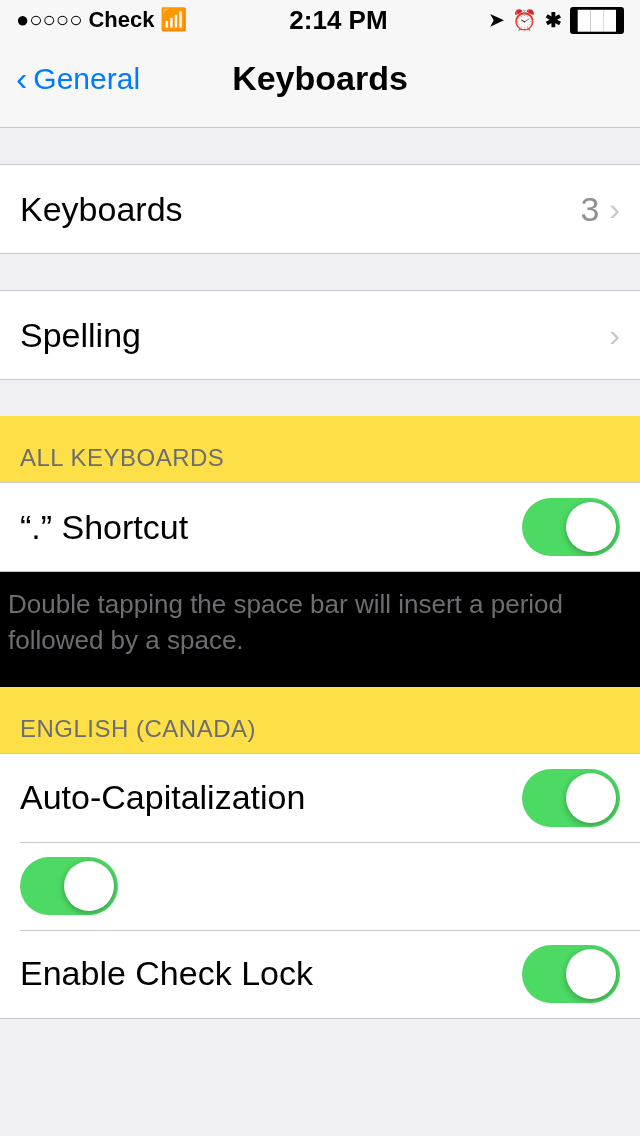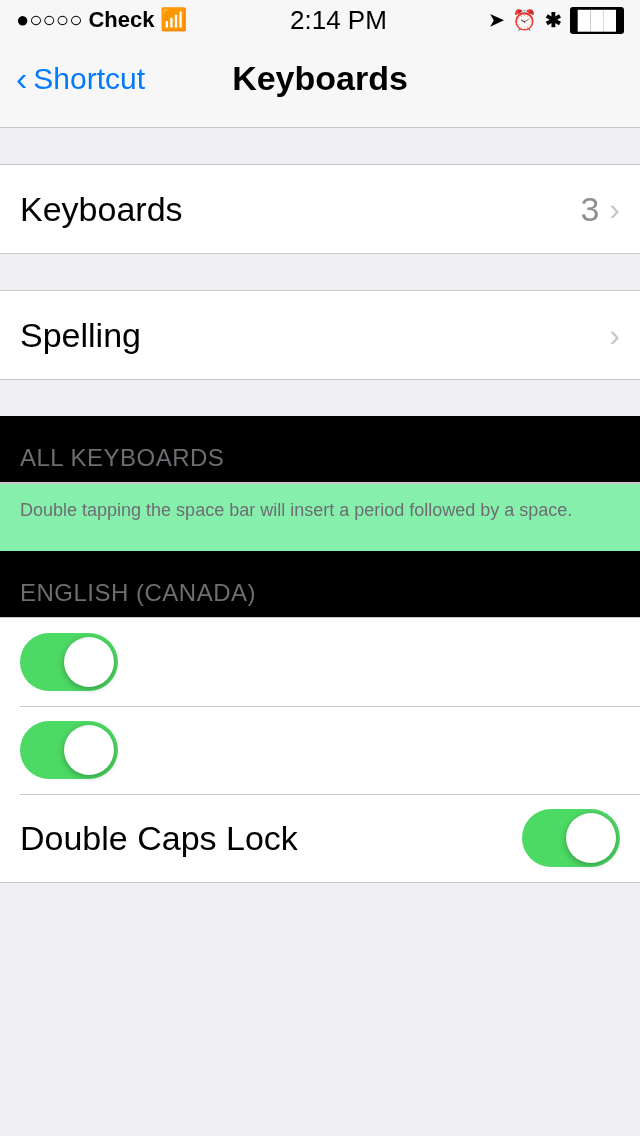--- a/index.html
+++ b/index.html
@@ -18,21 +18,21 @@
       background: #f7f7f7;
       height: 40px;
       display: flex;
       align-items: center;
       justify-content: space-between;
       padding: 0 16px;
       font-size: 24px;
       font-weight: 600;
     }
     .status-left { display: flex; align-items: center; gap: 6px; font-size: 22px; }
-    .status-center { font-size: 26px; font-weight: 400; }
+    .status-center { font-size: 26px; font-weight: 700; }
     .status-right { display: flex; align-items: center; gap: 8px; font-size: 20px; }
 
     
     .nav-bar {
       background: #f7f7f7;
       height: 88px;
       display: flex;
       align-items: center;
       justify-content: center;
       border-bottom: 1px solid #c8c7cc;
@@ -112,29 +112,29 @@
     }
 
     
     .section-header {
       padding: 28px 20px 10px;
       font-size: 24px;
       font-weight: 400;
       color: #6d6d72;
       text-transform: uppercase;
       letter-spacing: 0.5px;
+      background: #fde047;
+    }
+
+    
+    .section-footer {
+      padding: 14px 8px 28px;
+      font-size: 26px;
+      color: #6d6d72;
       background: #000000;
-    }
-
-    
-    .section-footer {
-      padding: 14px 20px 28px;
-      font-size: 18px;
-      color: #6d6d72;
-      background: #86efac;
       line-height: 1.4;
     }
 
     
     .toggle {
       width: 98px;
       height: 58px;
       border-radius: 29px;
       background: #4cd964;
       position: relative;
@@ -167,21 +167,21 @@
     <span style="font-size:18px;">➤</span>
     <span style="font-size:20px;">⏰</span>
     <span style="font-size:20px;">✱</span>
     <span style="font-size:18px; border:2px solid #000; border-radius:3px; padding:1px 6px; background:#000; color:#fff;">███</span>
   </div>
 </div>
 
 <div class="nav-bar">
   <div class="nav-back">
     <span class="nav-back-chevron">‹</span>
-    <span>Shortcut</span>
+    <span>General</span>
   </div>
   <div class="nav-title">Keyboards</div>
 </div>
 
 <div class="section-spacer"></div>
 <div class="table-section">
   <div class="table-row">
     <span class="row-label">Keyboards</span>
     <div class="row-right">
       <span>3</span>
@@ -196,36 +196,43 @@
     <span class="row-label">Spelling</span>
     <div class="row-right">
       <span class="chevron-right">›</span>
     </div>
   </div>
 </div>
 
 <div class="section-spacer"></div>
 <div class="section-header">ALL KEYBOARDS</div>
 <div class="table-section">
+  <div class="table-row">
+    <span class="row-label">“.” Shortcut</span>
+    <div class="toggle">
+      <div class="toggle-knob"></div>
+    </div>
+  </div>
 </div>
 <div class="section-footer">
   Double tapping the space bar will insert a period followed by a space.
 </div>
 
 <div class="section-header">ENGLISH (CANADA)</div>
 <div class="table-section">
   <div class="table-row">
-    <div class="toggle">
-      <div class="toggle-knob"></div>
-    </div>
-  </div>
-  <div class="table-row">
-    <div class="toggle">
-      <div class="toggle-knob"></div>
-    </div>
-  </div>
-  <div class="table-row">
-    <span class="row-label">Double Caps Lock</span>
+    <span class="row-label">Auto-Capitalization</span>
+    <div class="toggle">
+      <div class="toggle-knob"></div>
+    </div>
+  </div>
+  <div class="table-row">
+    <div class="toggle">
+      <div class="toggle-knob"></div>
+    </div>
+  </div>
+  <div class="table-row">
+    <span class="row-label">Enable Check Lock</span>
     <div class="toggle">
       <div class="toggle-knob"></div>
     </div>
   </div>
 </div>
 
 </body></html>

